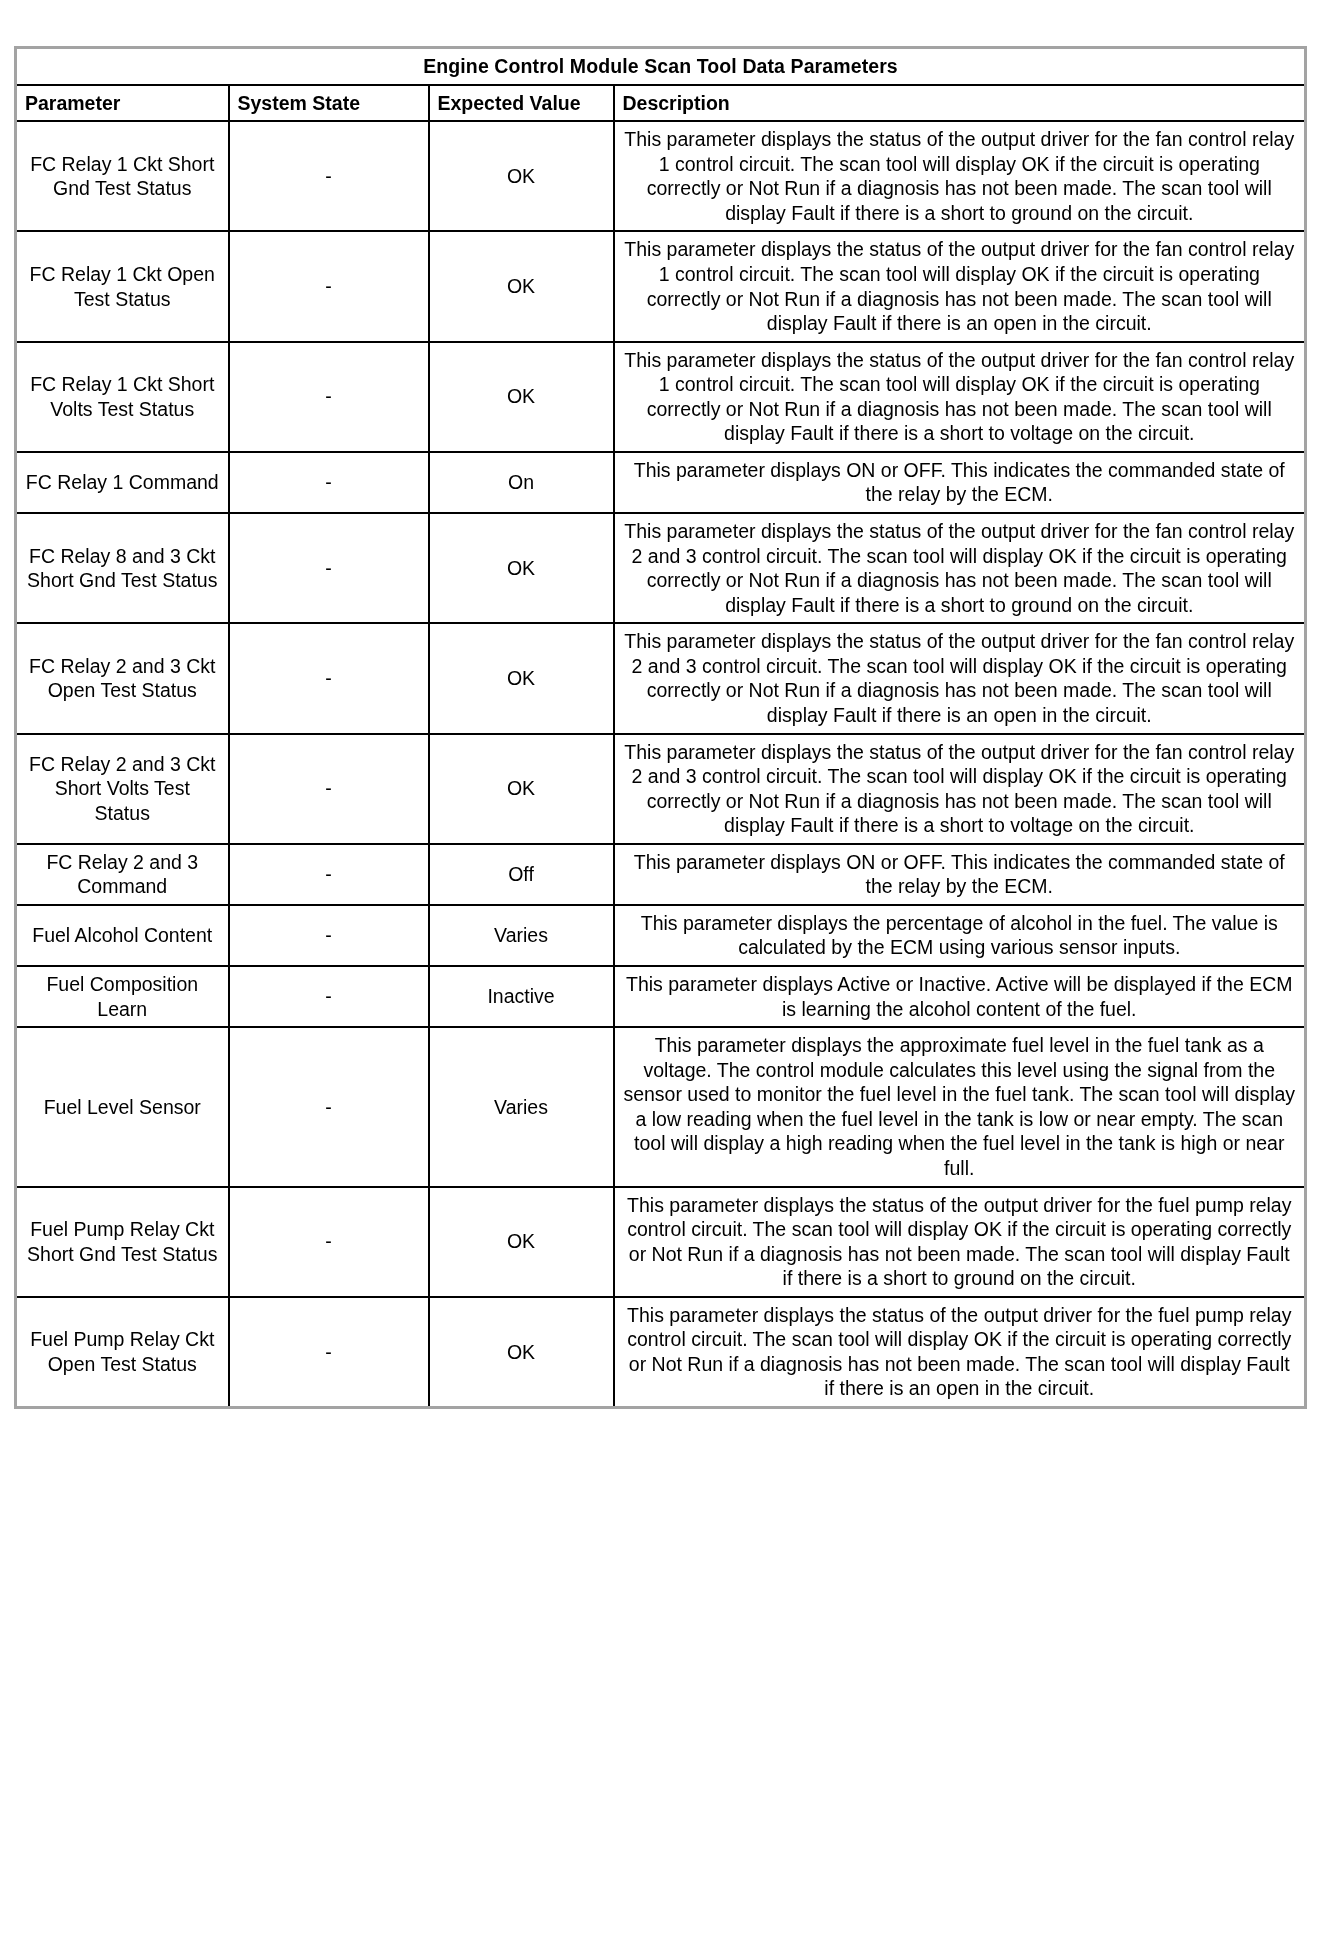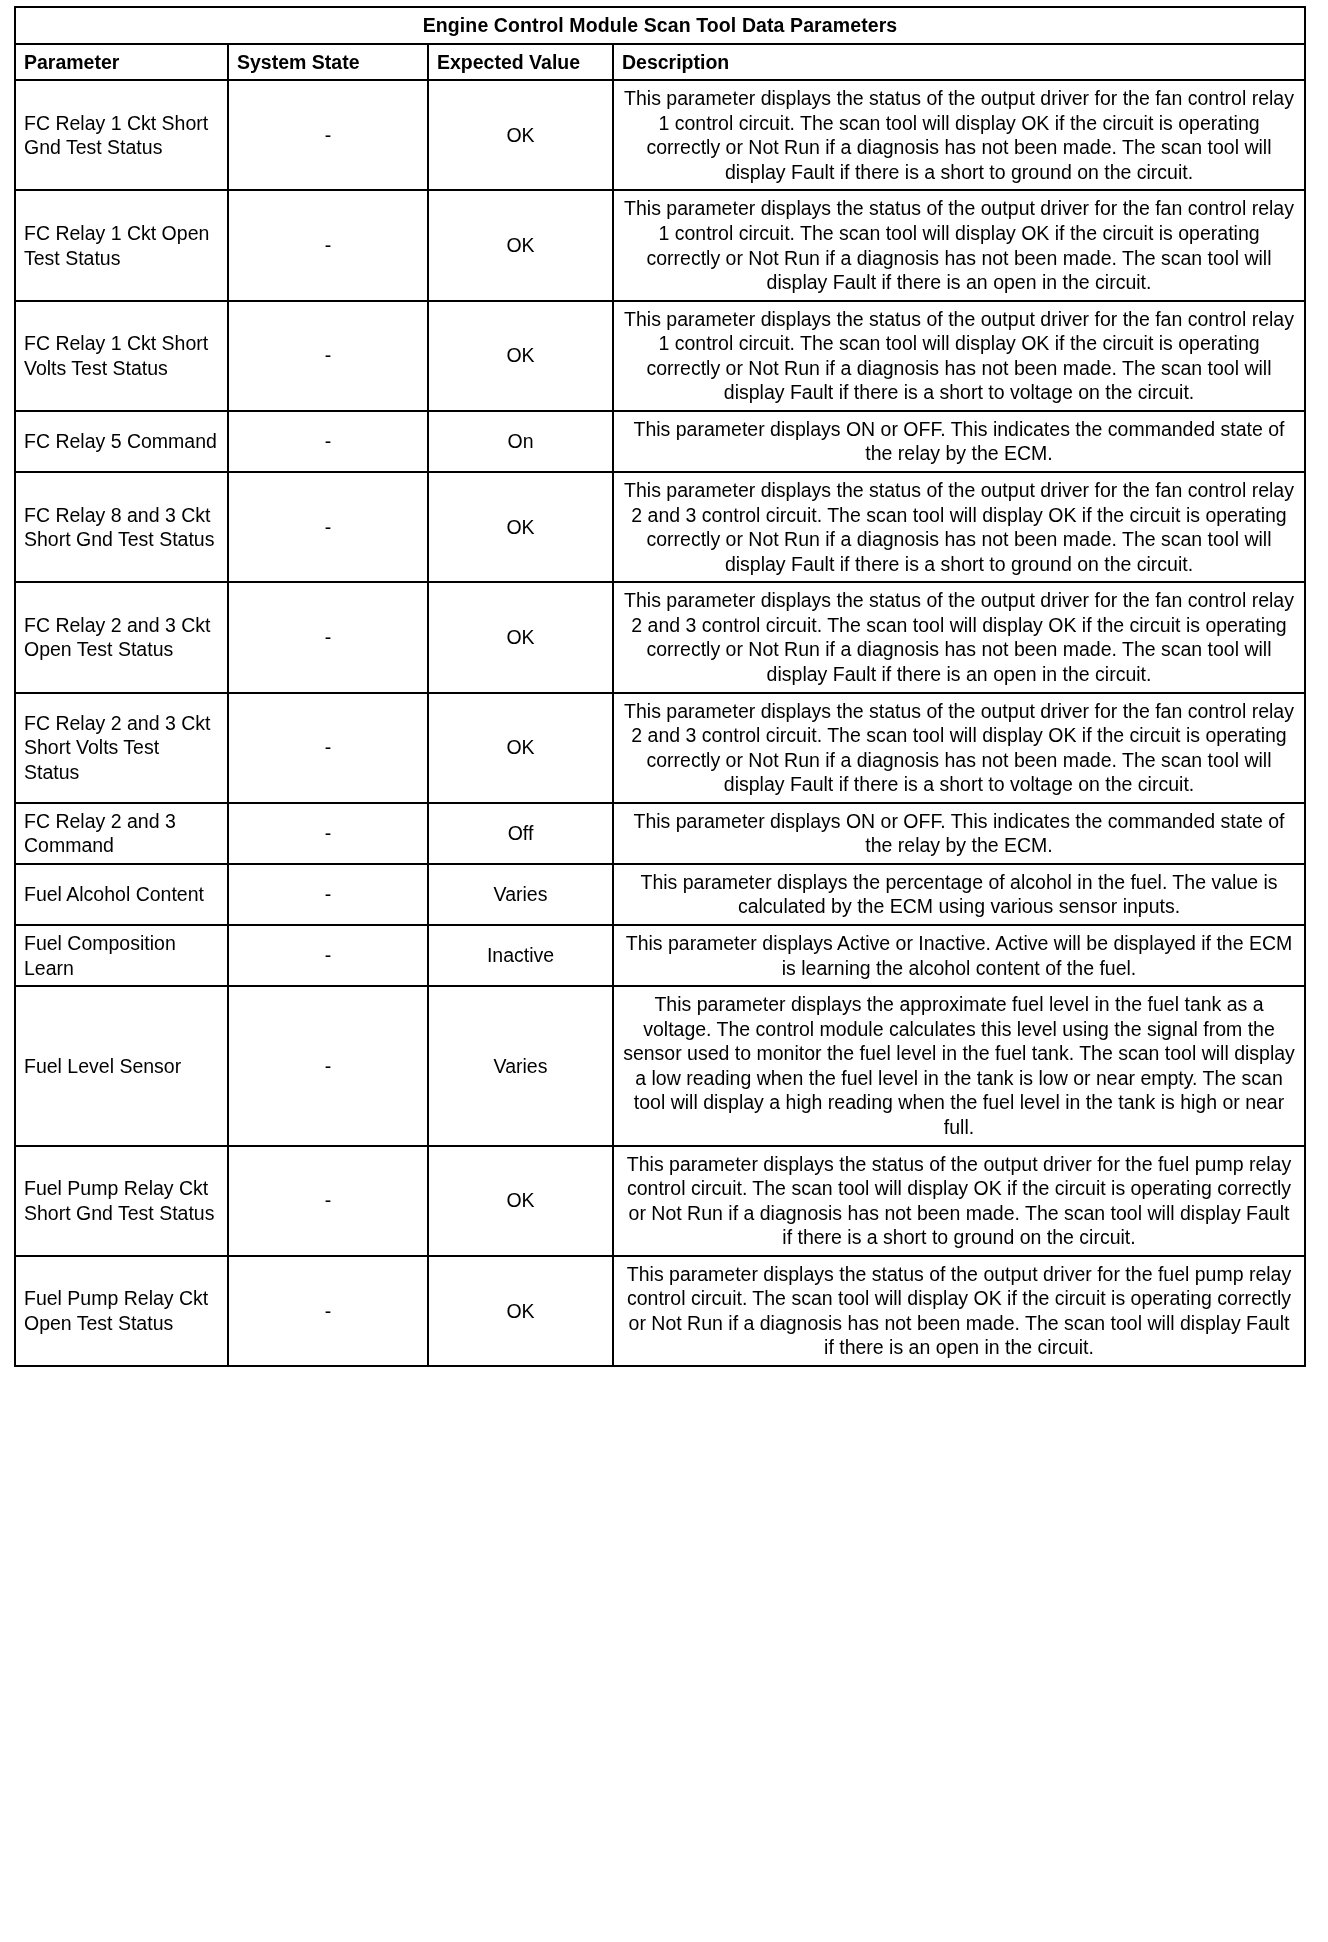--- a/index.html
+++ b/index.html
@@ -14,21 +14,22 @@
   }
   .page {
     width: 1328px;
     box-sizing: border-box;
     padding: 6px 22px 8px 14px;
   }
   table.scan-table {
     border-collapse: collapse;
     width: 1290px;
     table-layout: fixed;
-    border: 1px solid #a3a3a3;
+    border: 3px solid #a3a3a3;
+    margin-top: 40px;
   }
   table.scan-table td,
   table.scan-table th {
     border: 2px solid #000;
     vertical-align: middle;
     padding: 5px 8px;
     font-size: 19.5px;
     line-height: 1.26;
   }
   .title-cell {
@@ -44,21 +45,21 @@
     font-size: 20.5px;
     padding: 8px 4px;
     line-height: 1.2;
   }
   col.c-param  { width: 213px; }
   col.c-state  { width: 200px; }
   col.c-exp    { width: 185px; }
   col.c-desc   { width: 692px; }
 
   td.param {
-    text-align: left;
+    text-align: center;
     padding-left: 10px;
   }
   td.state, td.expected {
     text-align: center;
   }
   td.desc {
     text-align: center;
     padding-left: 10px;
     padding-right: 6px;
   }
@@ -98,21 +99,21 @@
           <td class="expected">OK</td>
           <td class="desc">This parameter displays the status of the output driver for the fan control relay 1 control circuit. The scan tool will display OK if the circuit is operating correctly or Not Run if a diagnosis has not been made. The scan tool will display Fault if there is an open in the circuit.</td>
         </tr>
         <tr>
           <td class="param">FC Relay 1 Ckt Short Volts Test Status</td>
           <td class="state">-</td>
           <td class="expected">OK</td>
           <td class="desc">This parameter displays the status of the output driver for the fan control relay 1 control circuit. The scan tool will display OK if the circuit is operating correctly or Not Run if a diagnosis has not been made. The scan tool will display Fault if there is a short to voltage on the circuit.</td>
         </tr>
         <tr>
-          <td class="param">FC Relay 5 Command</td>
+          <td class="param">FC Relay 1 Command</td>
           <td class="state">-</td>
           <td class="expected">On</td>
           <td class="desc">This parameter displays ON or OFF. This indicates the commanded state of the relay by the ECM.</td>
         </tr>
         <tr>
           <td class="param">FC Relay 8 and 3 Ckt Short Gnd Test Status</td>
           <td class="state">-</td>
           <td class="expected">OK</td>
           <td class="desc">This parameter displays the status of the output driver for the fan control relay 2 and 3 control circuit. The scan tool will display OK if the circuit is operating correctly or Not Run if a diagnosis has not been made. The scan tool will display Fault if there is a short to ground on the circuit.</td>
         </tr>

